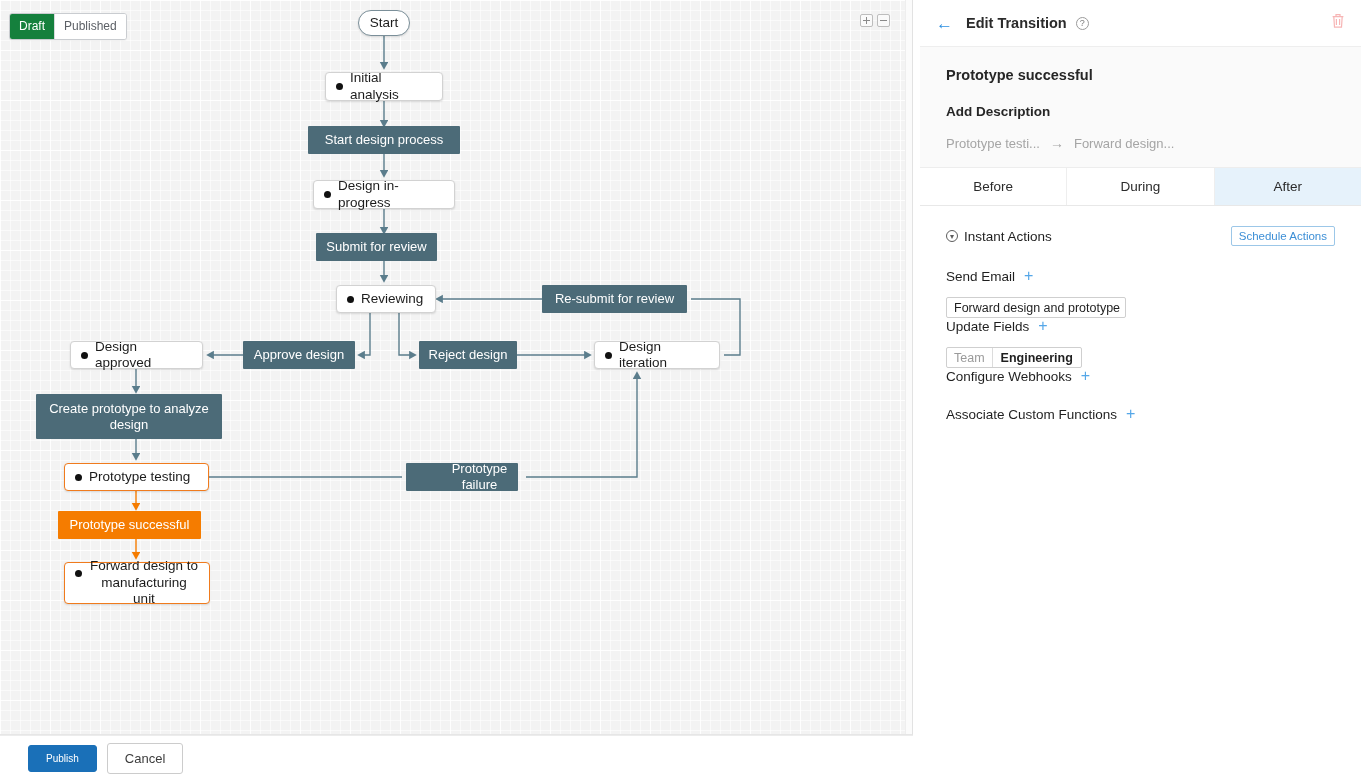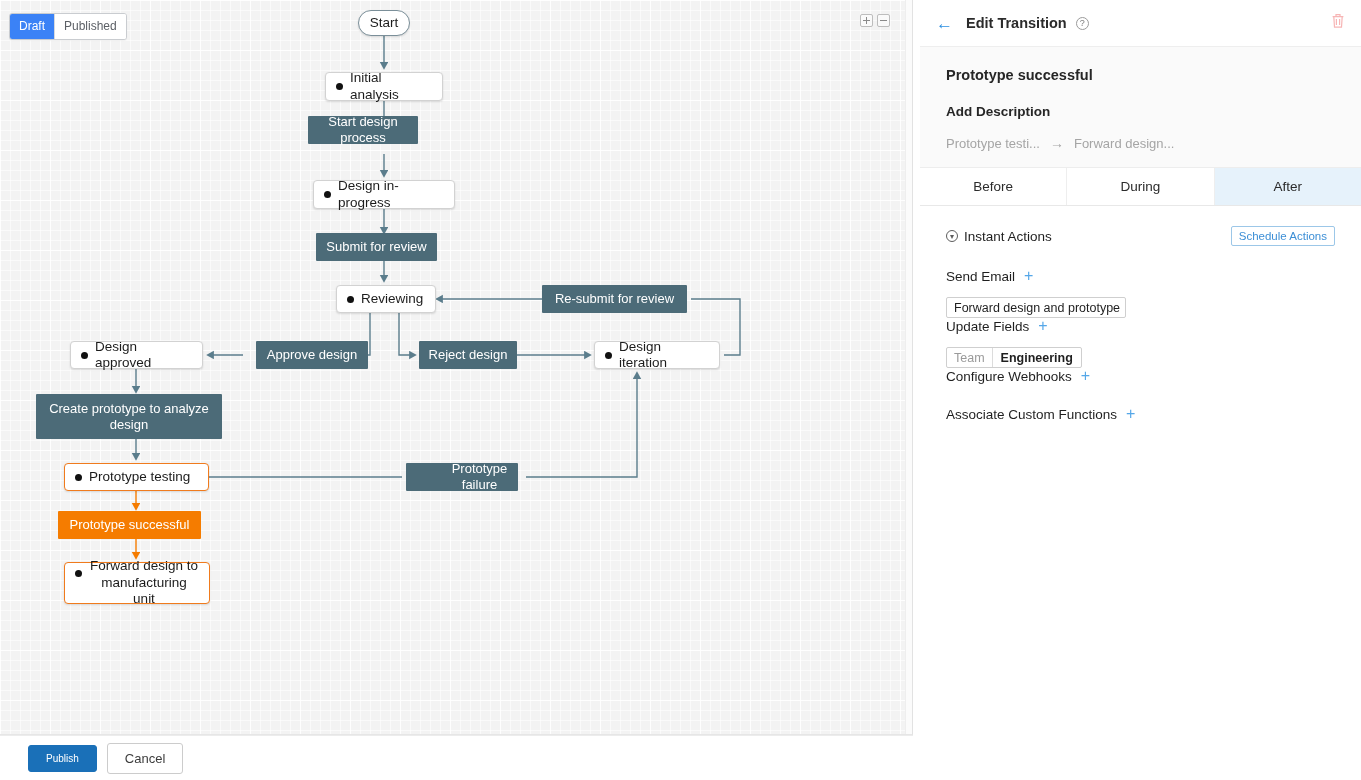--- a/index.html
+++ b/index.html
@@ -46,21 +46,21 @@
     overflow: hidden; background: #fff;
     box-shadow: 0 1px 1px rgba(0,0,0,0.04);
   }
   #status-toggle .seg {
     font-size: 12px; line-height: 1;
     padding: 6px 9px 7px;
     color: #5c6066; background: #fff; cursor: pointer;
     border-right: 1px solid #d7dade;
   }
   #status-toggle .seg:last-child { border-right: none; }
-  #status-toggle .seg.active { background: #3b82f6; color: #ffffff; }
+  #status-toggle .seg.active { background: #15803d; color: #ffffff; }
 
   
   #zoom-controls {
     position: absolute; right: 22px; top: 14px;
     display: flex; gap: 4px; z-index: 40;
   }
   #zoom-controls .zbtn {
     width: 13px; height: 13px;
     border: 1px solid #bdbdbd; border-radius: 2px;
     background: #fafafa; position: relative; cursor: pointer;
@@ -308,29 +308,29 @@
         <span class="dot"></span>
         <span class="ntext">Prototype testing</span>
       </div>
 
       <div class="node selected-node" style="left:64px;top:562px;width:146px;height:42px;align-items:center;text-align:center;">
         <span class="dot" style="align-self:flex-start;margin-top:7px;"></span>
         <span class="ntext">Forward design to
 manufacturing unit</span>
       </div>
 
-      <div class="trans" style="left:308px;top:116px;width:110px;height:28px;">
+      <div class="trans" style="left:308px;top:126px;width:152px;height:28px;">
         <span>Start design process</span>
       </div>
 
       <div class="trans" style="left:316px;top:233px;width:121px;height:28px;">
         <span>Submit for review</span>
       </div>
 
-      <div class="trans" style="left:256px;top:341px;width:112px;height:28px;">
+      <div class="trans" style="left:243px;top:341px;width:112px;height:28px;">
         <span>Approve design</span>
       </div>
 
       <div class="trans" style="left:419px;top:341px;width:98px;height:28px;">
         <span>Reject design</span>
       </div>
 
       <div class="trans" style="left:542px;top:285px;width:145px;height:28px;">
         <span>Re-submit for review</span>
       </div>

